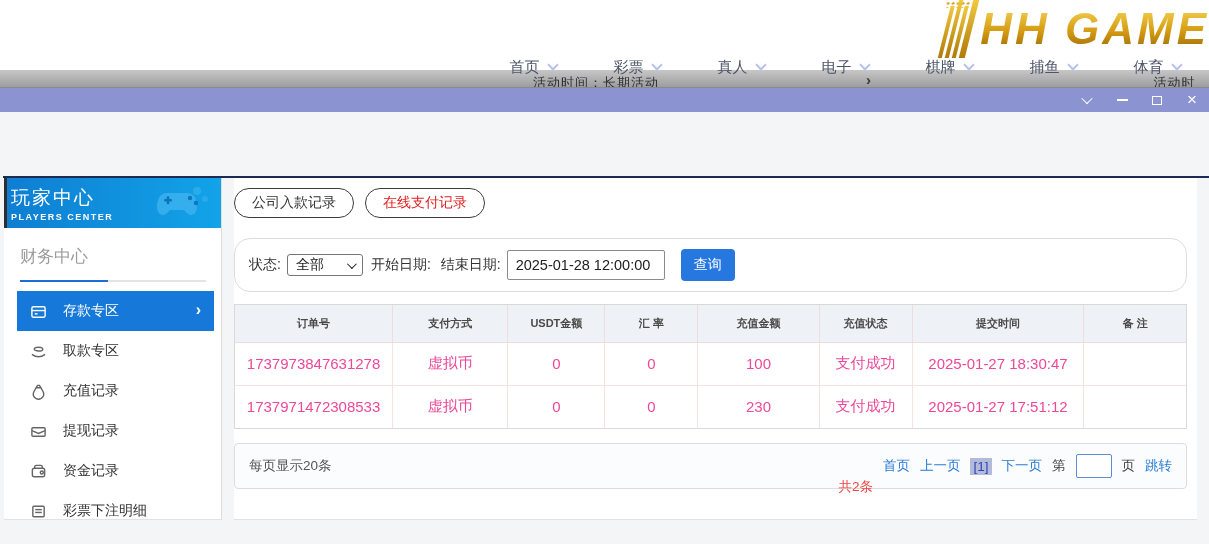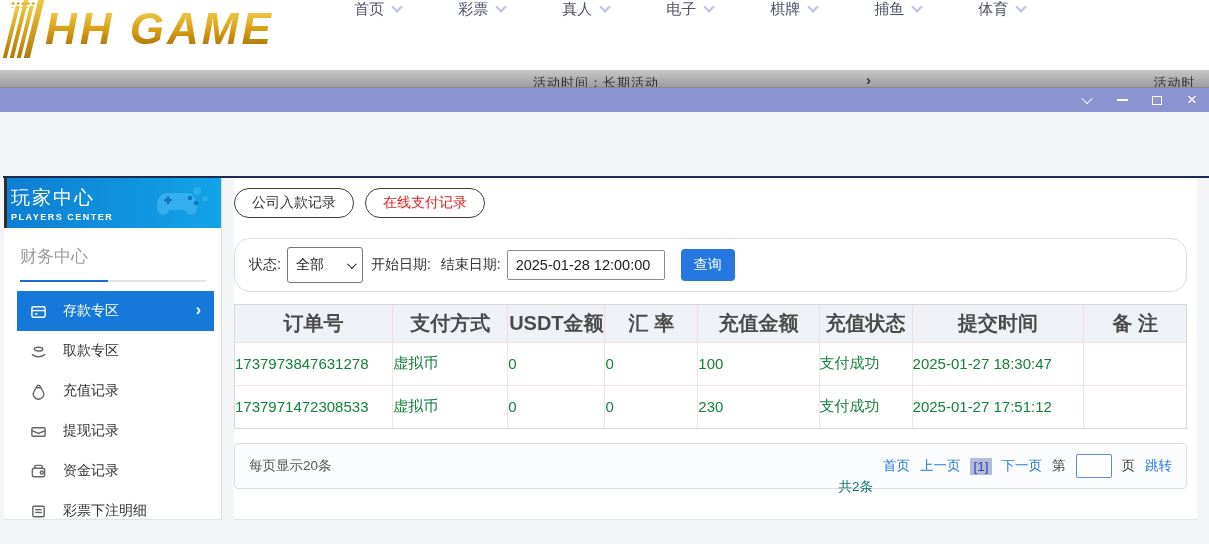--- a/index.html
+++ b/index.html
@@ -4,21 +4,21 @@
 <style>
   * { margin:0; padding:0; box-sizing:border-box; }
   html,body { width:1209px; height:544px; }
   body {
     position:relative; overflow:hidden;
     background:#f4f5f6;
     font-family:"Liberation Sans", sans-serif;
   }
 
   
-  .topnav { position:absolute; left:0; top:0; width:1209px; height:70px; background:#fff; display:flex; align-items:flex-start; z-index:5; }
+  .topnav { position:absolute; left:0; top:0; width:1209px; height:70px; background:#fff; display:flex; align-items:flex-end; z-index:5;flex-direction:column; }
   .logo { display:flex; align-items:center; margin-left:10px; position:relative; }
   .logo-dots { position:absolute; left:2px; top:-14px; width:26px; height:22px;
     background-image:radial-gradient(#d8a41a 1.2px, transparent 1.4px);
     background-size:5px 5px; transform:skewX(-12deg); }
   .logo-bars { display:flex; align-items:flex-end; gap:3px; transform:skewX(-14deg); margin-right:8px; }
   .logo-bars i { display:block; width:4px; background:linear-gradient(180deg,#f0c93f,#b07a08); }
   .logo-bars i:nth-child(1){height:52px;} .logo-bars i:nth-child(2){height:58px;}
   .logo-bars i:nth-child(3){height:52px;} .logo-bars i:nth-child(4){height:58px; width:6px;}
   .logo-text { font-size:44px; font-weight:bold; font-style:italic; letter-spacing:3px;
     background:linear-gradient(180deg,#f3d04e 8%, #d49a12 55%, #936406 100%);
@@ -69,44 +69,44 @@
   .content { position:absolute; left:234px; top:178px; width:963px; height:342px; background:#fff;
     border-bottom:1px solid #e2e2e2; padding:10px 10px 0 0; z-index:3; }
   .tabs { display:flex; gap:11px; }
   .tab-pill { height:30px; padding:0 17px; border:1px solid #3c3c3c; border-radius:16px; background:#fff;
     display:flex; align-items:center; font-size:14px; color:#333; cursor:pointer; }
   .tab-pill.active { color:#e01f1f; }
 
   .filterbox { margin-top:20px; height:54px; border:1px solid #ddd; border-radius:16px;
     display:flex; align-items:center; padding-left:14px; background:#fff; }
   .f-label { font-size:14px; color:#333; margin-right:6px; white-space:nowrap; }
-  .select-box { width:76px; height:36px; border:1px solid #767676; border-radius:3px; background:#fff;
+  .select-box { width:76px; height:22px; border:1px solid #767676; border-radius:3px; background:#fff;
     display:flex; align-items:center; justify-content:space-between; padding:0 8px; font-size:14px; color:#222;
     margin-right:8px; cursor:pointer; }
   .sel-caret { width:7px; height:7px; border-right:1.6px solid #222; border-bottom:1.6px solid #222;
     transform:rotate(45deg) translateY(-2px); }
   .date-input { width:158px; height:30px; border:1px solid #8a8a8a; border-radius:2px; padding:0 8px;
     font-size:14.5px; color:#222; font-family:"Liberation Sans", sans-serif; margin-right:10px; }
   .query-btn { width:54px; height:32px; background:#2678e0; color:#fff; border:none; border-radius:4px;
     font-size:14px; margin-left:6px; cursor:pointer; font-family:"Liberation Sans", sans-serif; }
 
   .tablewrap { margin-top:12px; border:1px solid #d9d9d9; }
   table { width:100%; border-collapse:collapse; table-layout:fixed; }
-  th { height:37px; background:#eef1f5; color:#4a4a4a; font-size:20px; font-weight:bold;
+  th { height:37px; background:#eef1f5; color:#4a4a4a; font-size:11px; font-weight:bold;
     border:1px solid #f0dcdc; border-top:none; }
   th:first-child, td:first-child { border-left:none; }
   th:last-child, td:last-child { border-right:none; }
-  td { height:43px; background:#fff; color:#15803d; font-size:15px; text-align:left; border:1px solid #f3e3e3; }
+  td { height:43px; background:#fff; color:#ec4899; font-size:15px; text-align:center; border:1px solid #f3e3e3; }
   tr:last-child td { border-bottom:none; }
 
   .pagebar { margin-top:14px; height:46px; border:1px solid #ddd; border-radius:4px; background:#fbfcfd;
     display:flex; align-items:center; justify-content:space-between; padding:0 14px; font-size:13.5px; }
   .pb-left { color:#555; }
   .pb-right { display:flex; align-items:center; gap:10px; }
-  .pb-total { color:#0f766e;margin-top:42px; }
+  .pb-total { color:#ef4444;margin-top:42px; }
   .pb-link { color:#2b7bd6; cursor:pointer; }
   .pb-current { background:#b4bbd8; color:#2b46b8; padding:1px 3px; }
   .pb-word { color:#444; }
   .jump-input { width:36px; height:24px; border:1.5px solid #5b8dd6; border-radius:2px; text-align:center;
     font-size:13px; font-family:"Liberation Sans", sans-serif; }
 </style>
 </head>
 <body>
 
 <div class="topnav">

